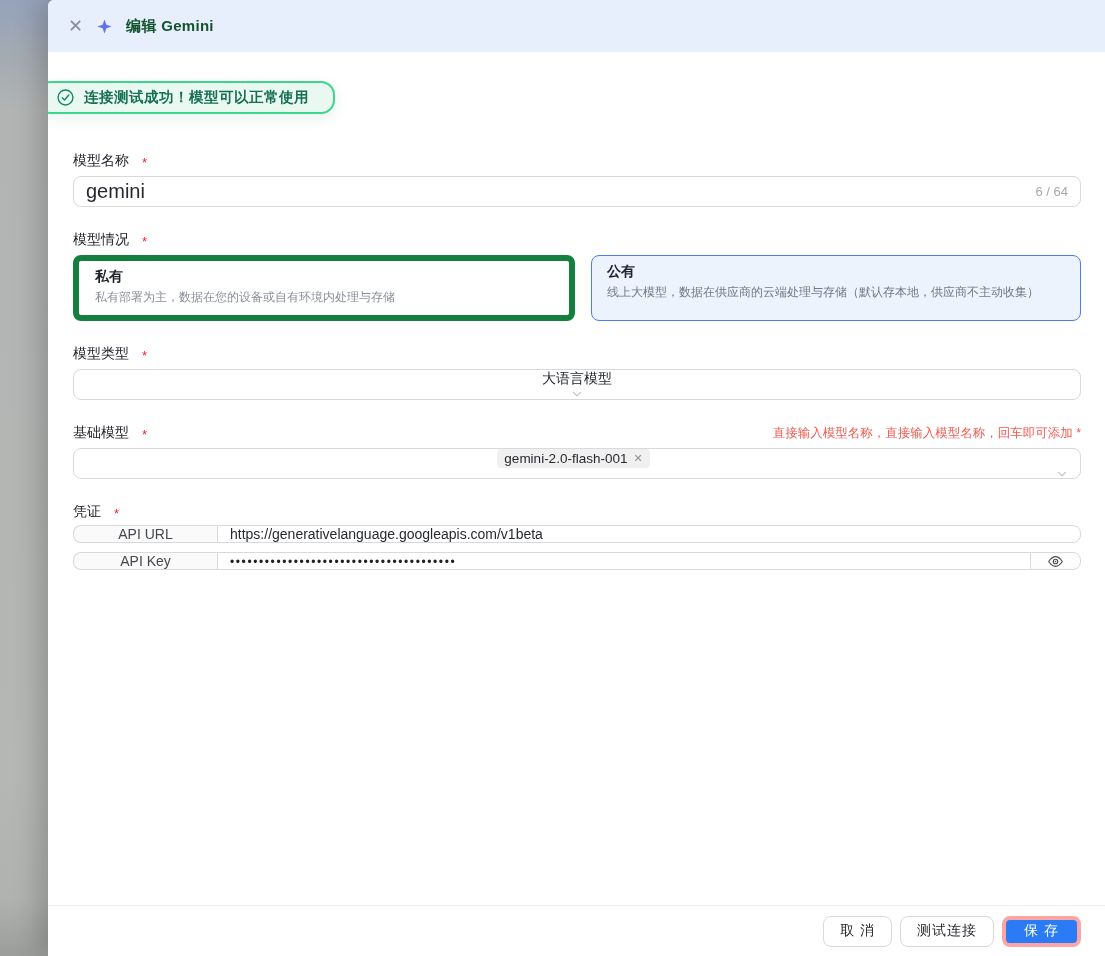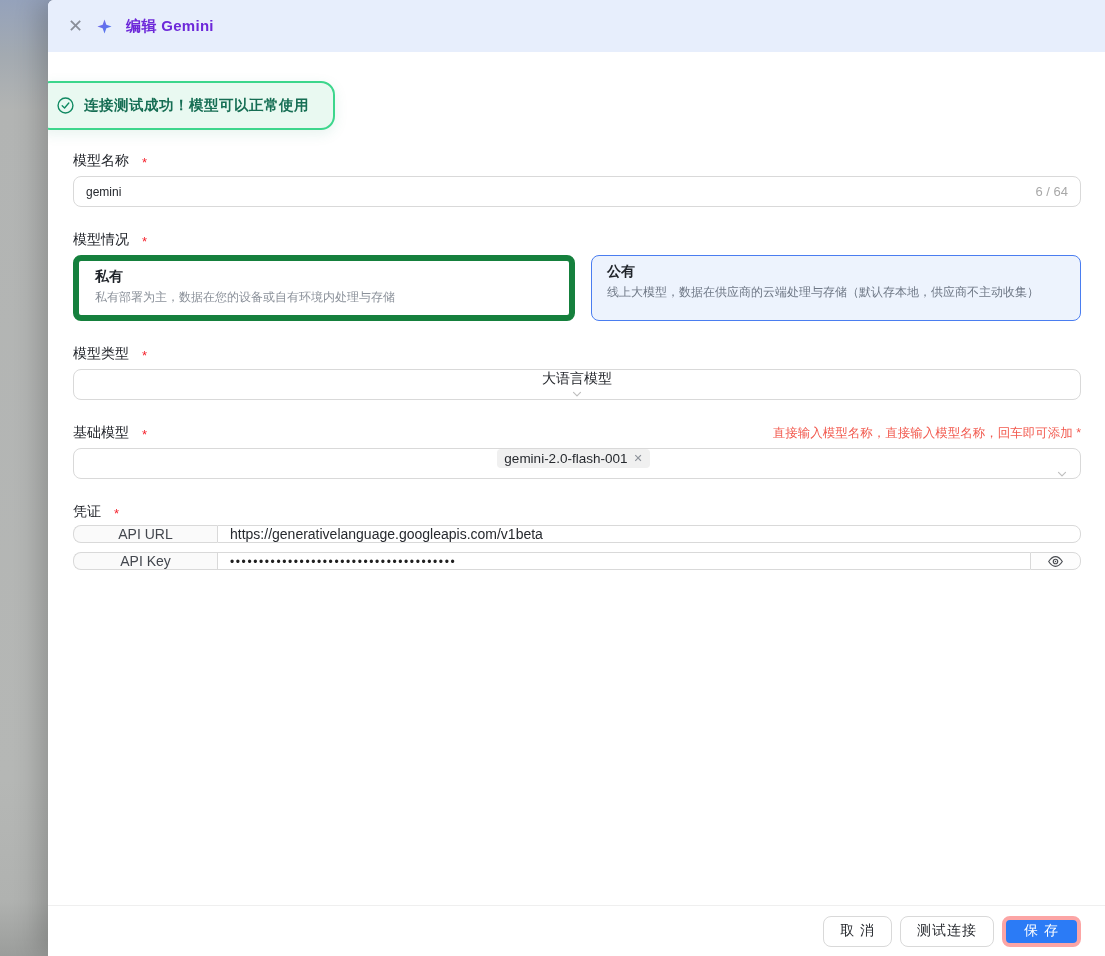--- a/index.html
+++ b/index.html
@@ -21,48 +21,48 @@
     border-top-left-radius:6px;
     box-shadow:-10px 0 24px rgba(0,0,0,.18);
     display:flex; flex-direction:column;
     overflow:hidden;
   }
   .drawer-header {
     flex:none; height:52px; background:#e7eefc;
     display:flex; align-items:center; padding:0 20px; gap:13px;
   }
   .close-x { font-size:18px; color:#8a8f99; cursor:pointer; line-height:1; font-weight:400; }
-  .drawer-title { font-size:15px; font-weight:700; color:#6d28d9; letter-spacing:.3px; }
+  .drawer-title { font-size:15px; font-weight:700; color:#14532d; letter-spacing:.3px; }
   .drawer-body { flex:1; position:relative; padding:100px 24px 0 25px; overflow:hidden; }
 
   
   .toast {
     position:absolute; left:-12px; top:29px; z-index:20;
-    height:49px; display:inline-flex; align-items:center; gap:10px;
+    height:33px; display:inline-flex; align-items:center; gap:10px;
     padding:0 24px 0 19px;
     background:#e9f9f1; border:2px solid #3dd68c; border-radius:14px;
     box-shadow:0 4px 14px rgba(16,138,98,.10);
   }
   .toast-text { font-size:14.5px; font-weight:700; color:#166e54; letter-spacing:.5px; }
 
   
   .form-item { margin-bottom:24px; }
   .form-label-row { display:flex; align-items:flex-end; justify-content:space-between; margin-bottom:6px; }
   .form-label { font-size:14px; color:#22252b; display:flex; align-items:center; gap:13px; }
   .req { color:#f5222d; font-size:13px; line-height:1; transform:translateY(1px); }
   .hint-red { font-size:12.5px; color:#f25a4f; }
 
   .text-input, .select-box {
     height:31px; width:100%;
     border:1px solid #d9d9d9; border-radius:8px;
     display:flex; align-items:center; padding:0 12px;
     font-size:14px; color:#26292e; background:#fff;
   }
   .text-input input {
-    flex:1; border:none; outline:none; font-size:12px; color:#26292e;
+    flex:1; border:none; outline:none; font-size:20px; color:#26292e;
     font-family:"Liberation Sans", sans-serif; background:transparent;
   }
   .char-count { font-size:13px; color:#a8a8a8; margin-left:10px; white-space:nowrap; }
 
   
   .scope-cards { display:flex; gap:16px; }
   .scope-card {
     flex:1; border:6px solid #15803d; border-radius:8px;
     padding:7px 16px 9px 16px; background:#fff; cursor:pointer; min-height:57px;
   }

